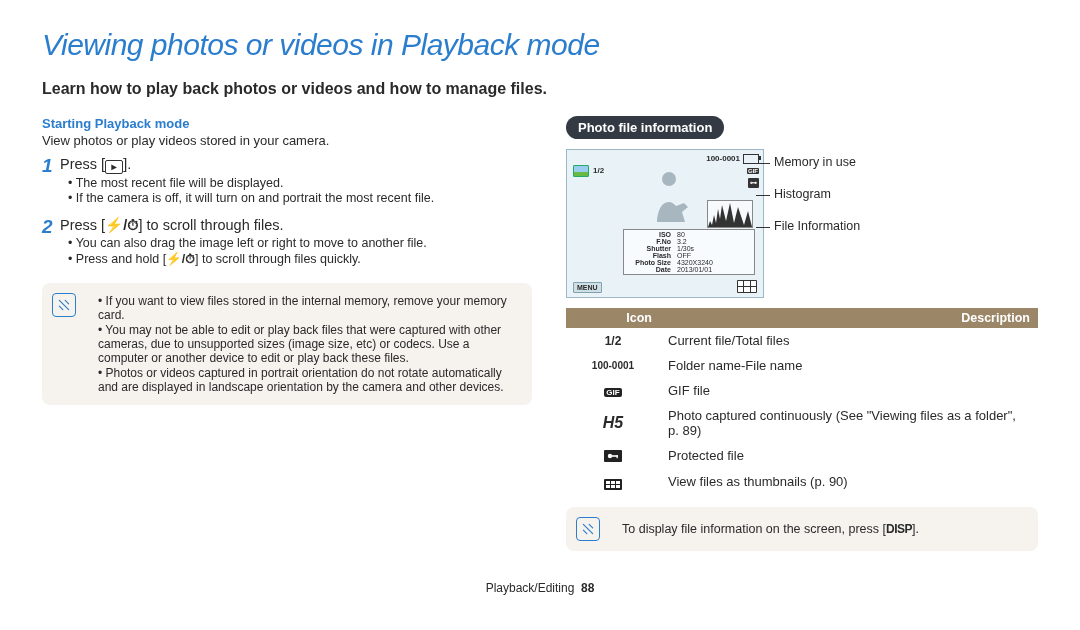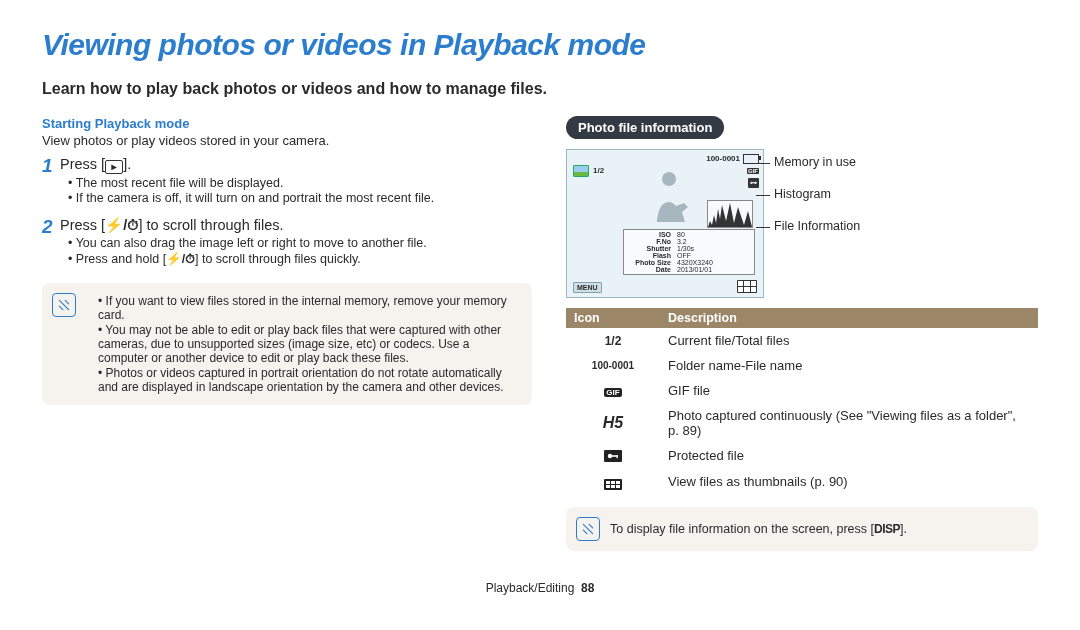--- a/index.html
+++ b/index.html
@@ -16,21 +16,21 @@
     font-family: "Segoe UI", Arial, sans-serif;
     color: var(--body);
     font-size:13px;
     background:#fff;
     -webkit-font-smoothing: antialiased;
   }
   .page { padding: 28px 42px 8px 42px; }
   h1.main-title {
     color: var(--blue);
     font-size: 30px;
-    font-weight: 700;
+    font-weight: 400;
     font-style: italic;
     margin: 0 0 18px 0;
     letter-spacing: -0.5px;
   }
   .lead { font-size:16px; margin:2px 0 18px;font-weight:bold; }
   .cols { display:flex; gap:34px; }
   .col-left { width: 490px; }
   .col-right { width: 472px; }
   h2.section {
     color: var(--blue);
@@ -101,31 +101,31 @@
   .histo { position:absolute; right:10px; top:50px; width:44px; height:26px; border:1px solid #888; background:rgba(255,255,255,0.6); }
   .histo svg { width:100%; height:100%;}
   .menu { position:absolute; left:6px; bottom:4px; font-size:7px; padding:1px 3px; background:#d0dfe6; border:1px solid #7fa1b0; border-radius:1px; font-weight:700;}
   .thumbs-btn { position:absolute; right:6px; bottom:4px; width:18px; height:11px; background:#333; border-radius:1px; display:grid; grid-template-columns:1fr 1fr 1fr; grid-template-rows:1fr 1fr; gap:1px; padding:1px;}
   .thumbs-btn div { background:#fff;}
   .callouts { font-size:12.5px; display:flex; flex-direction:column; gap:18px; margin-top:6px;}
   .callouts div { white-space:nowrap; position:relative; }
   .callouts div::before { content:""; position:absolute; left:-18px; top:8px; width:14px; height:1px; background:#333;}
   table.icons { width:100%; border-collapse: collapse; font-size:13px; }
   table.icons th {
-    background: var(--note-brown); color:#fff; font-weight:600; text-align:left;
+    background: var(--note-brown); color:#fff; font-weight:600; text-align:right;
     font-size:12.5px; padding:3px 8px;
   }
   table.icons td { padding:5px 8px; vertical-align:middle;}
   table.icons td.i { text-align:center; font-weight:800; width:70px; font-family: Arial Black, Arial, sans-serif; font-size:12px;}
   .keyicon { display:inline-flex; width:18px; height:12px; background:#222; border-radius:1px; align-items:center; justify-content:center; fill:#fff;}
   .gif2 { font-size:8px; font-weight:900; background:#222; color:#fff; padding:0 2px; border-radius:2px;}
   .grid9 { display:inline-grid; grid-template-columns:repeat(3,4px); grid-template-rows:repeat(2,3px); gap:1px; padding:2px; background:#222; border-radius:1px;}
   .grid9 span{ background:#fff;}
   .note-small {
-    background: var(--note-bg); border-radius:8px; display:flex; gap:10px;
+    background: var(--note-bg); border-radius:8px; display:flex; gap:22px;
     padding:10px 14px 10px 10px; margin-top:12px; align-items:center;
   }
   .note-small .z { width:22px; height:22px; border:1.5px solid var(--blue); border-radius:4px; display:flex; align-items:center; justify-content:center;}
   .note-small .z svg { width:14px; height:14px; stroke:var(--blue); fill:none; stroke-width:2;}
   .footer { text-align:center; font-size:12px; margin-top:30px;}
   .footer b { font-weight:700;}
   .disp { font-weight:900; letter-spacing:-0.5px; font-family: Arial Black, Arial; font-size:12px;}
 </style>
 </head>
 <body>

